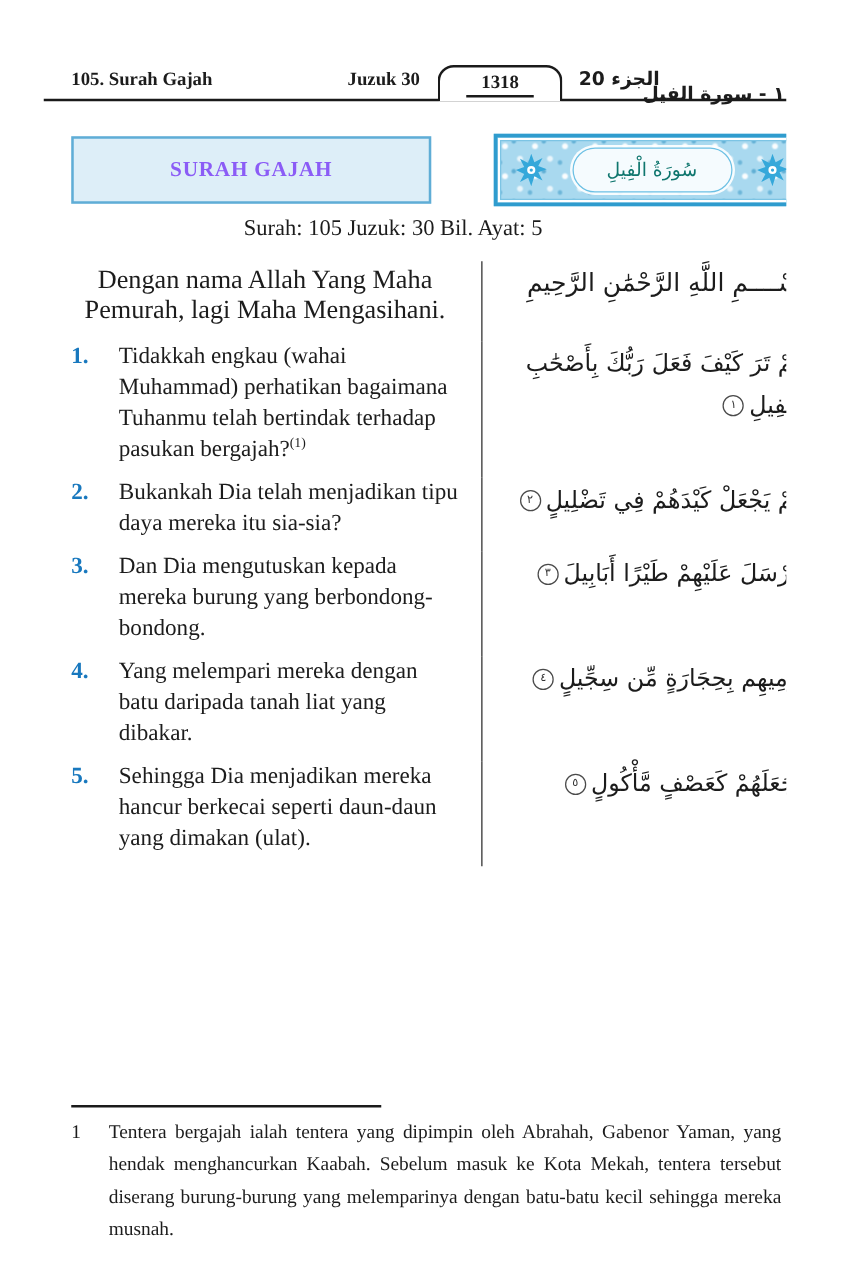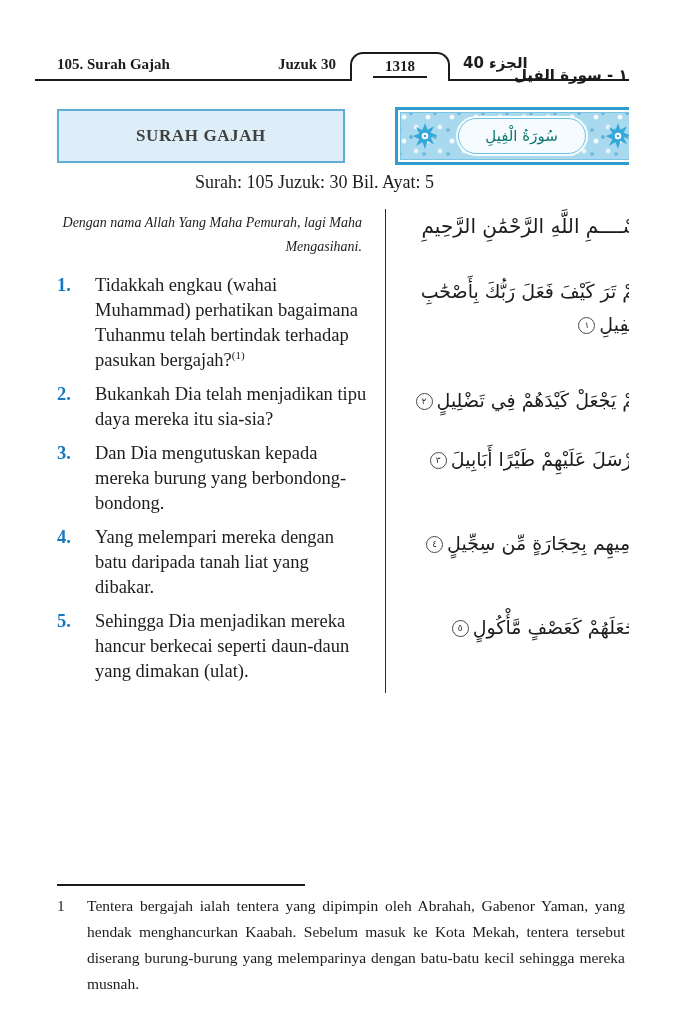--- a/index.html
+++ b/index.html
@@ -30,21 +30,21 @@
   .hdr-surah-ar { position:absolute; right:2px; top:16px; font-size:15px; font-weight:bold;
                   font-family:"DejaVu Sans", sans-serif; direction:rtl; }
 
   
   .title-row { position:absolute; top:107px; left:57px; width:591px; height:58px; }
   .title-box {
     position:absolute; left:0; top:2px; width:288px; height:54px;
     background:#ddeef8; border:2px solid #5fadd6;
     display:flex; align-items:center; justify-content:center;
   }
-  .title-box span { font-size:17px; font-weight:bold; letter-spacing:.6px; color:#404040; }
+  .title-box span { font-size:17px; font-weight:bold; letter-spacing:.6px; color:#8b5cf6; }
   .banner {
     position:absolute; right:0; top:0; width:253px; height:58px;
     border:3px solid #2f9cce;
     background-color:#a9d9ef;
     background-image:
       radial-gradient(circle at 6px 7px,  rgba(255,255,255,.95) 1.6px, transparent 3px),
       radial-gradient(circle at 18px 17px, rgba(255,255,255,.75) 1.6px, transparent 3px),
       radial-gradient(circle at 13px 3px,  rgba(38,140,190,.55) 1.2px, transparent 2.4px),
       radial-gradient(circle at 2px 20px,  rgba(38,140,190,.45) 1.2px, transparent 2.4px);
     background-size:24px 24px;
@@ -65,21 +65,21 @@
   .meta { position:absolute; top:172px; left:0; width:100%; text-align:center; font-size:18px; }
 
   
   .columns {
     position:absolute; top:209px; left:57px; width:593px;
     display:grid; grid-template-columns:328px 1fr; row-gap:0;
   }
   .cell-left  { padding-right:18px; }
   .cell-right { border-left:1.5px solid #2c2c2c; padding-left:12px; }
   .bismillah-ms {
-    font-style:italic; font-size:14px; line-height:24px; text-align:right;
+    font-size:21px; line-height:24px; text-align:center;
     max-width:300px; margin:2px auto 0; padding-bottom:14px;
   }
   .bismillah-ar {
     font-family:"DejaVu Sans", sans-serif; font-size:20px; line-height:30px;
     direction:rtl; text-align:right; padding:2px 4px 8px 0;
   }
   .verse { display:flex; padding-bottom:9px; }
   .vnum  { flex:0 0 38px; font-weight:bold; color:#1878be; font-size:18.5px; line-height:25px; }
   .vtext { flex:1; font-size:18.5px; line-height:25px; }
   .vtext sup { font-size:11px; line-height:0; }
@@ -100,21 +100,21 @@
   .fn-text { flex:1; font-size:15.5px; line-height:26px; text-align:justify; }
 </style>
 </head>
 <body>
 
 <div class="page">
 
   <div class="header">
     <span class="hdr-left">105. Surah Gajah</span>
     <span class="hdr-juzuk">Juzuk 30</span>
-    <span class="hdr-juz-ar">الجزء 40</span>
+    <span class="hdr-juz-ar">الجزء 20</span>
     <span class="hdr-surah-ar">١٠٥ - سورة الفيل</span>
     <div class="header-rule"></div>
     <div class="page-tab">
       <span class="page-num">1318</span>
     </div>
   </div>
 
   <div class="title-row">
     <div class="title-box">
       <span>SURAH GAJAH</span>

